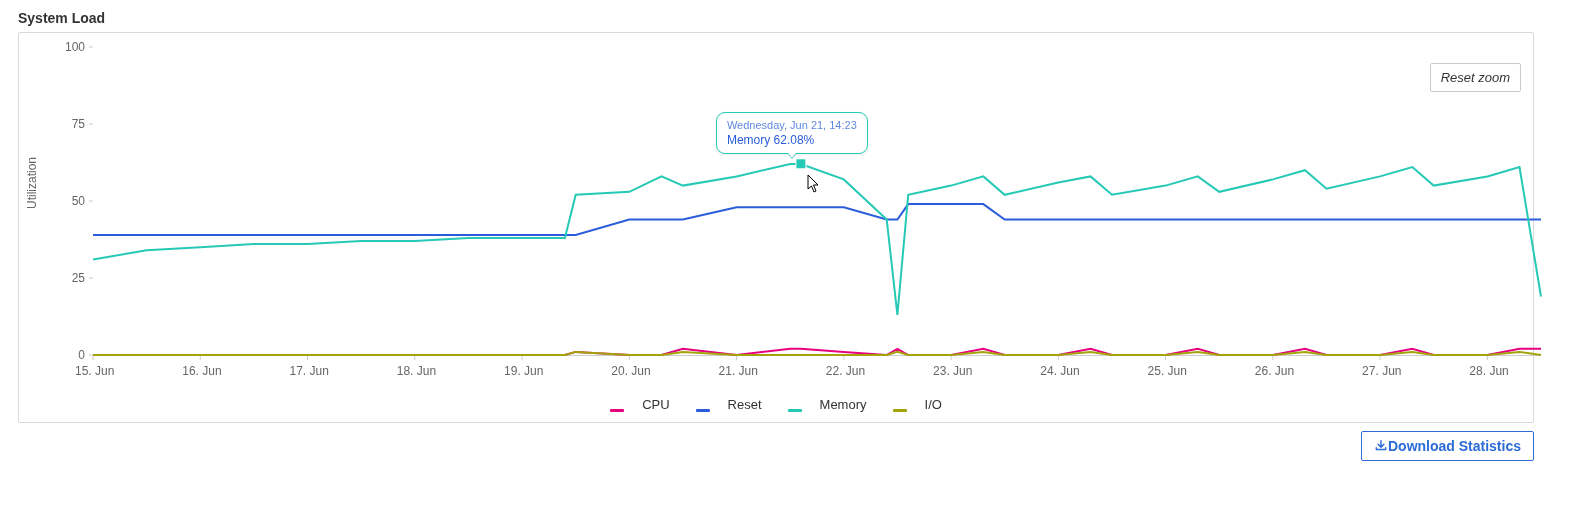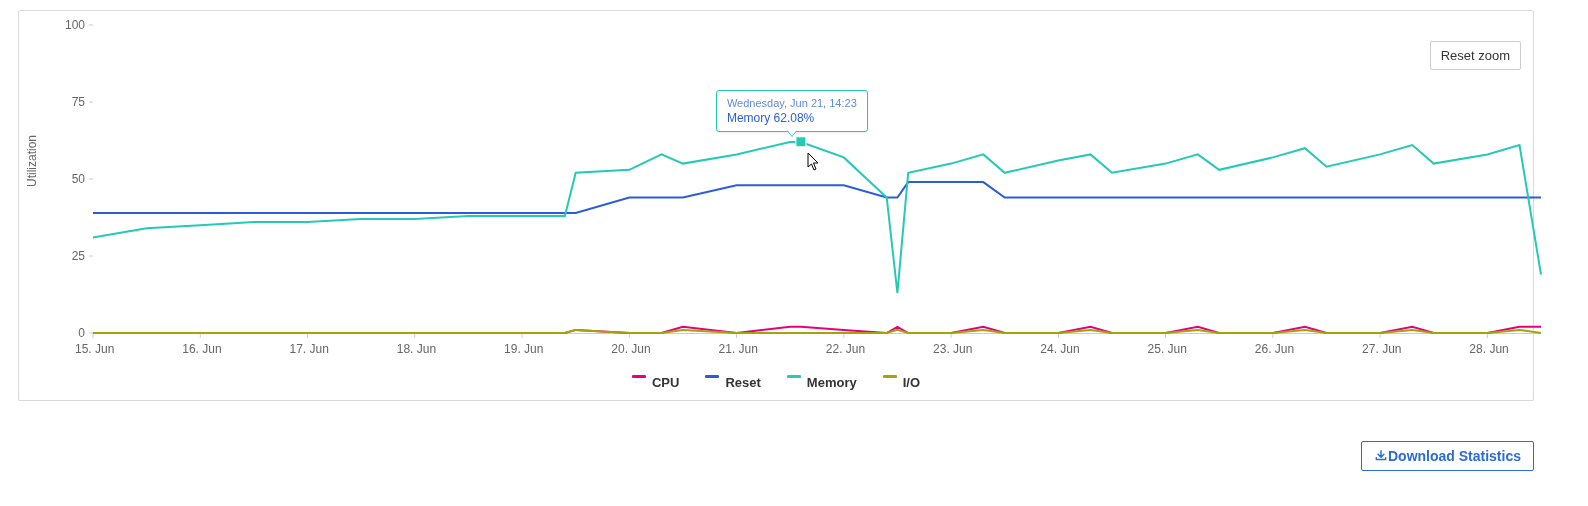--- a/index.html
+++ b/index.html
@@ -32,20 +32,21 @@
     position: absolute;
     top: 30px;
     right: 12px;
     background: #ffffff;
     border: 1px solid #cccccc;
     border-radius: 2px;
     padding: 6px 10px;
     font-size: 13px;
     color: #333;
     cursor: pointer;
+    font-style: italic;
   }
   .chart-wrap {
     position: relative;
     height: 352px;
   }
   .chart-svg { display: block; }
   .ytitle {
     position: absolute;
     left: -2px;
     top: 170px;
@@ -60,21 +61,21 @@
   .tick { stroke: #cccccc; stroke-width: 1; }
   .series-cpu    { stroke: #e6007e; stroke-width: 2; fill: none; }
   .series-disk   { stroke: #2b5ddb; stroke-width: 2; fill: none; }
   .series-memory { stroke: #25c9b5; stroke-width: 2; fill: none; }
   .series-io     { stroke: #a4a40a; stroke-width: 2; fill: none; }
   .marker { fill: #25c9b5; stroke: #ffffff; stroke-width: 1; }
   .tooltip {
     position: absolute;
     background: #ffffff;
     border: 1px solid #25c9b5;
-    border-radius: 3px;
+    border-radius: 9px;
     padding: 6px 10px;
     font-size: 12px;
     color: #333;
     box-shadow: 0 1px 3px rgba(0,0,0,0.08);
     white-space: nowrap;
   }
   .tooltip .tt-date { color: #608ae0; font-size: 11px; }
   .tooltip .tt-line { color: #2b5ddb; margin-top: 2px; }
   .tooltip .tt-val  { font-weight: 400; color: #2b5ddb; }
   .tooltip::after {
@@ -106,51 +107,51 @@
   .legend-row {
     display: flex;
     justify-content: center;
     gap: 26px;
     margin-top: 6px;
     font-size: 13px;
     color: #333;
   }
   .legend-item {
     display: flex;
-    align-items: flex-start;
-    gap: 6px;
+    align-items: flex-end;
+    gap: 18px;
     cursor: pointer;
-    font-weight: 700;
+    font-weight: 400;
     color: #333333;
   }
   .legend-swatch { width: 14px; height: 3px; border-radius: 1px; }
   .footer {
     display: flex;
     justify-content: flex-end;
     margin-top: 8px;
   }
   .dl-btn {
     border: 1px solid #2b6cd6;
     color: #2b6cd6;
     background: #ffffff;
     border-radius: 2px;
     padding: 6px 12px;
     font-size: 14px;
     font-weight: 700;
     display: inline-flex;
     align-items: center;
     cursor: pointer;
-    margin-top: 32px;
   }
   .dl-icon { width: 14px; height: 14px; }
 </style>
 </head>
 <body>
 
 <div class="page">
+  <div class="title">System Load</div>
 
   <div class="card">
     <button class="reset-zoom">Reset zoom</button>
 
     <div class="chart-wrap">
       <div class="ytitle">Utilization</div>
       <svg class="chart-svg" id="chart-svg" width="1534" height="352">
           <line x1="62" x2="66" y1="316" y2="316" class="tick"></line>
           <text x="58" y="320" class="yt-label">0</text>
           <line x1="62" x2="66" y1="239" y2="239" class="tick"></line>

